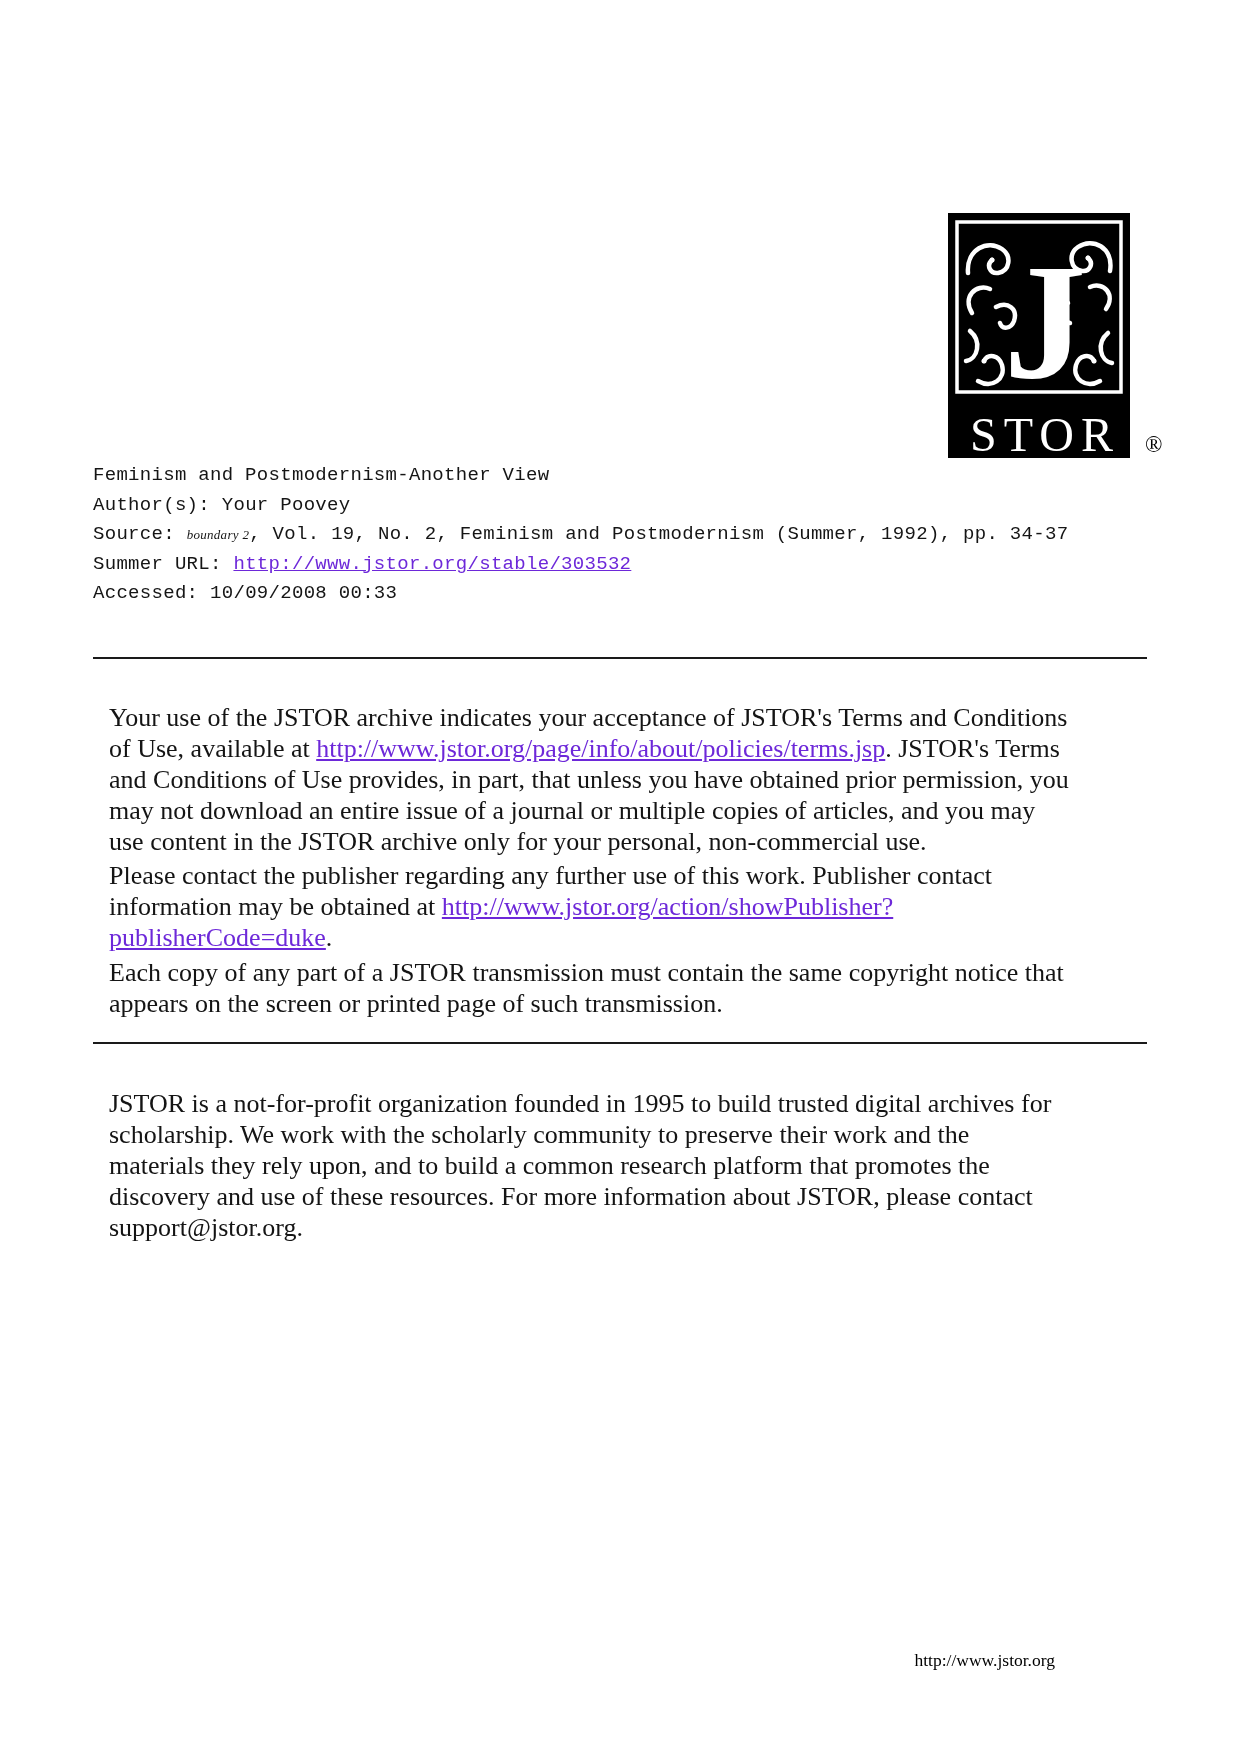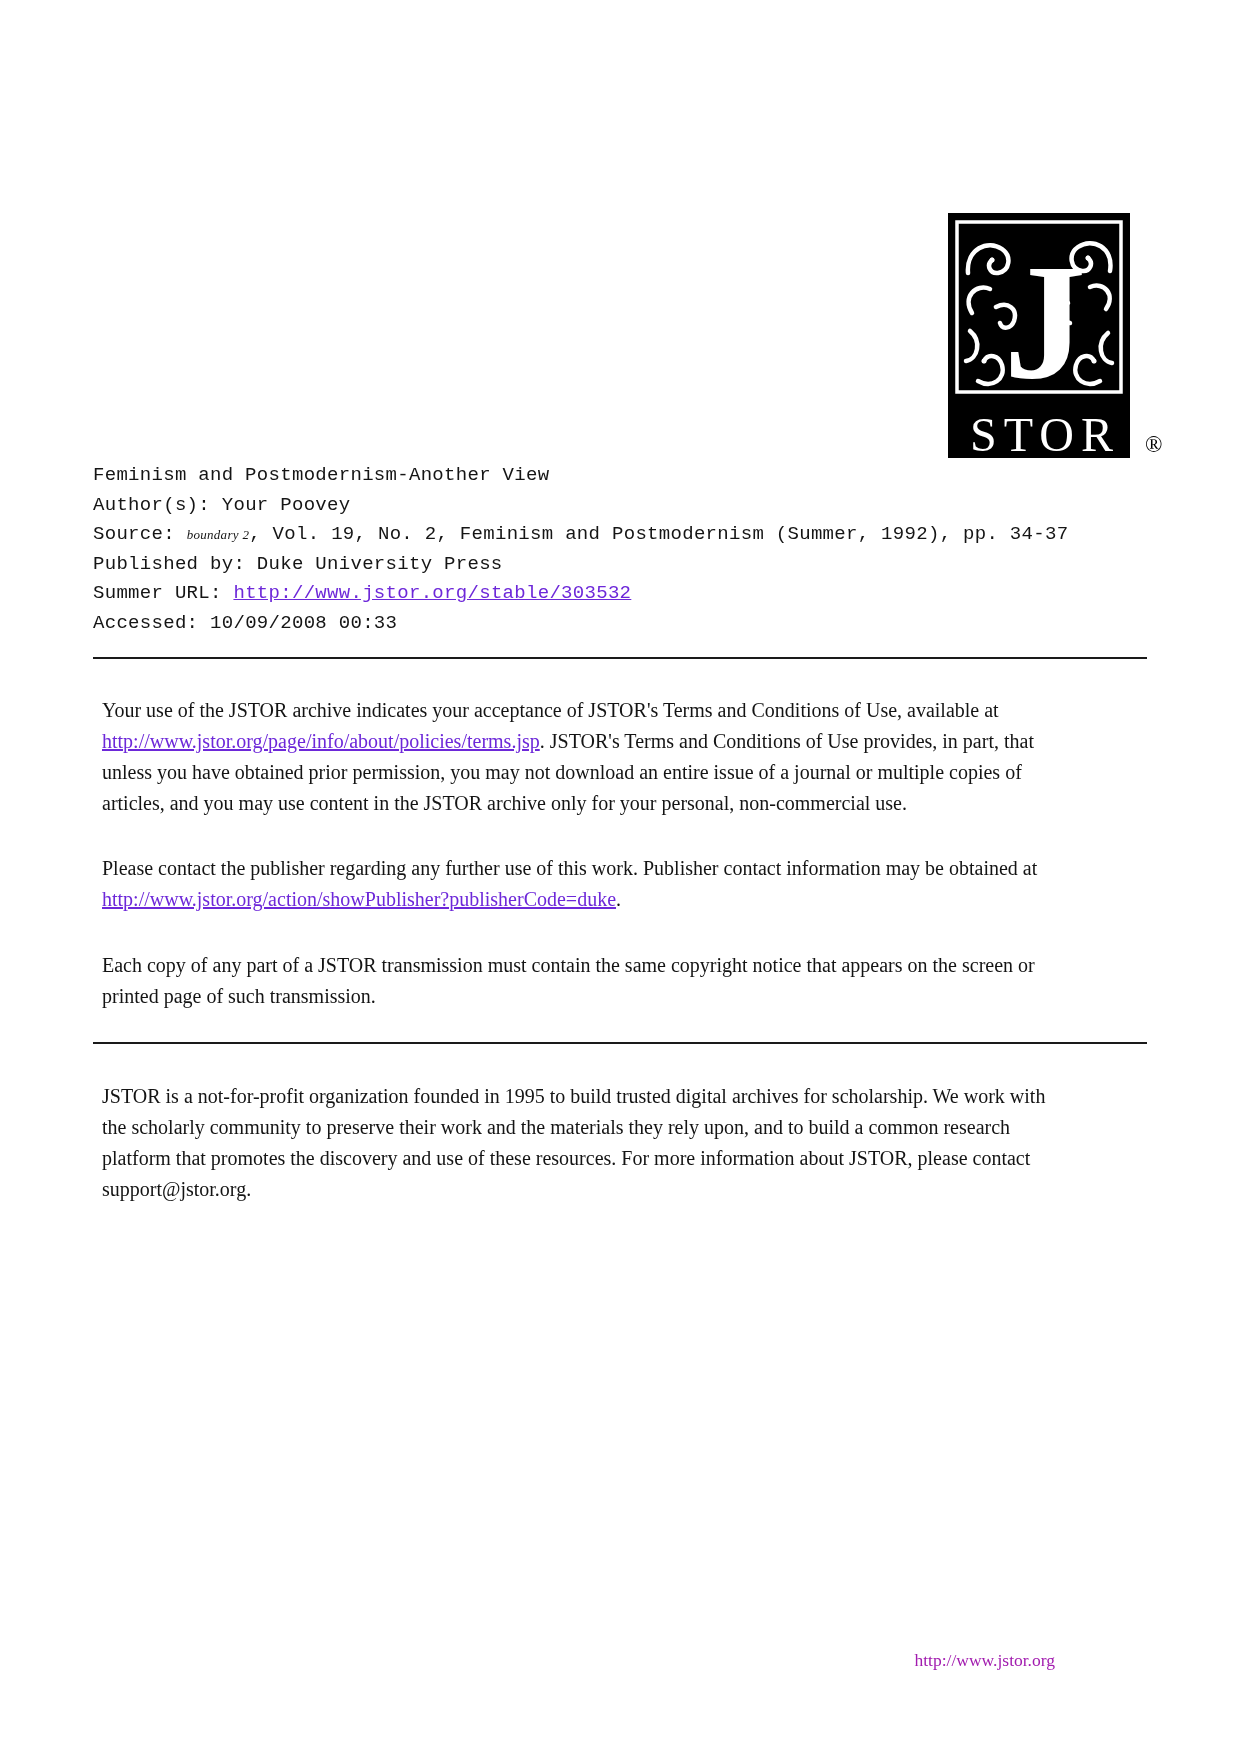--- a/index.html
+++ b/index.html
@@ -39,32 +39,32 @@
   a.doc-link{color:#6d28d9;text-decoration:underline;}
   
   .rule{
     position:absolute;left:93px;width:1054px;height:2px;background:#1a1a1a;
   }
   .rule-1{top:657px;}
   .rule-2{top:1042px;}
   
   .para{
     position:absolute;left:93px;width:962px;
-    font-size:20px;line-height:31px;color:#141414;
-    margin:9px;
+    font-size:26px;line-height:31px;color:#141414;
+    margin:16px;
   }
   .para-terms{top:686px;}
   .para-publisher{top:844px;}
   .para-copyright{top:941px;}
   .para-about{top:1072px;}
   
   .footer-url{
     position:absolute;top:1650px;left:93px;width:962px;
     text-align:right;
-    font-size:17.5px;color:#a21caf;
+    font-size:17.5px;color:#000000;
   }
 </style>
 </head>
 <body>
 
 <div class="page">
 
   <div class="logo">
     <svg viewBox="0 0 182 245" xmlns="http://www.w3.org/2000/svg">
       <rect x="0" y="0" width="182" height="245" fill="#000000"></rect>
@@ -93,21 +93,20 @@
 
       <text x="97" y="238" text-anchor="middle" fill="#ffffff" font-family="Liberation Serif, serif" font-size="48" letter-spacing="7">STOR</text>
     </svg>
     <span class="reg-mark">®</span>
   </div>
 
   <div class="citation">
     <div>Feminism and Postmodernism-Another View</div>
     <div><span>Author(s): </span><span>Your Poovey</span></div>
     <div><span>Source: </span><span class="journal">boundary 2</span><span>, Vol. 19, No. 2, Feminism and Postmodernism (Summer, 1992), pp. 34-37</span></div>
-    <div><span>Published by: </span><span>Duke University Press</span></div>
     <div><span>Summer URL: </span><a class="doc-link" href="#">http://www.jstor.org/stable/303532</a></div>
     <div><span>Accessed: </span><span>10/09/2008 00:33</span></div>
   </div>
 
   <div class="rule rule-1"></div>
 
   <p class="para para-terms"><span>Your use of the JSTOR archive indicates your acceptance of JSTOR's Terms and Conditions of Use, available at </span><a class="doc-link" href="#">http://www.jstor.org/page/info/about/policies/terms.jsp</a><span>. JSTOR's Terms and Conditions of Use provides, in part, that unless you have obtained prior permission, you may not download an entire issue of a journal or multiple copies of articles, and you may use content in the JSTOR archive only for your personal, non-commercial use.</span></p>
 
   <p class="para para-publisher"><span>Please contact the publisher regarding any further use of this work. Publisher contact information may be obtained at </span><a class="doc-link" href="#">http://www.jstor.org/action/showPublisher?publisherCode=duke</a><span>.</span></p>
 

